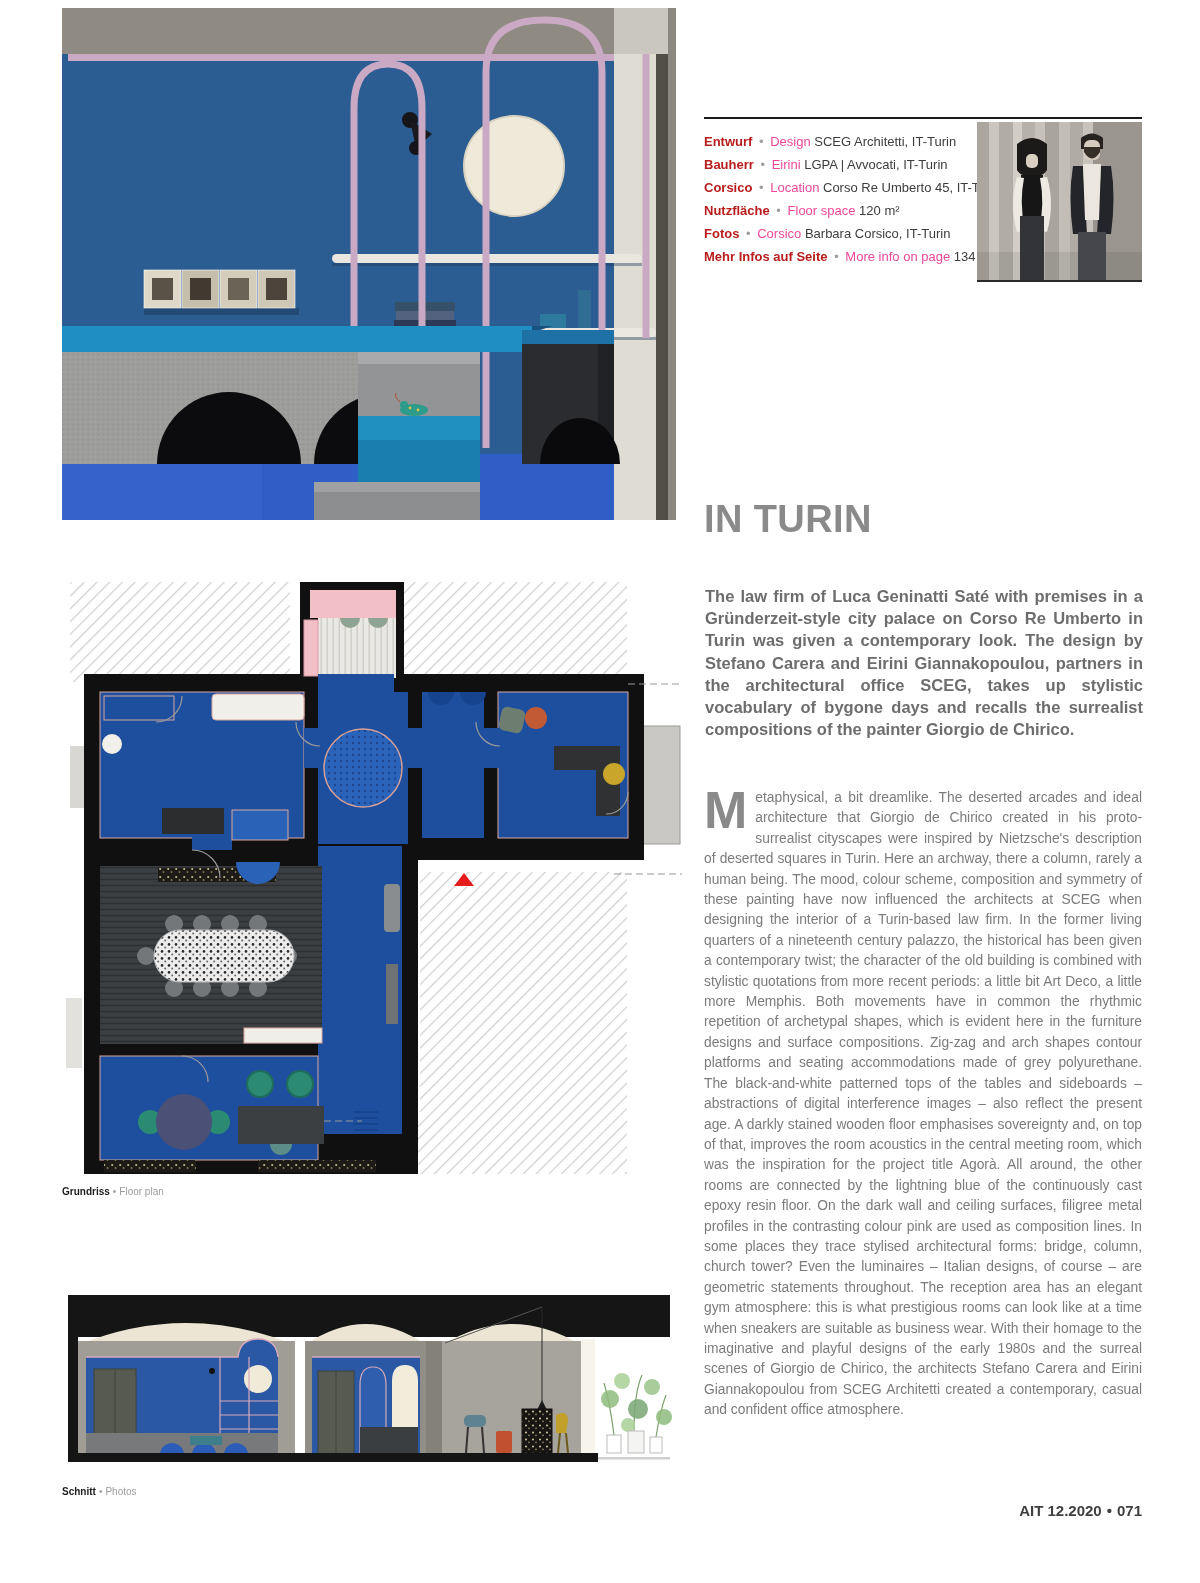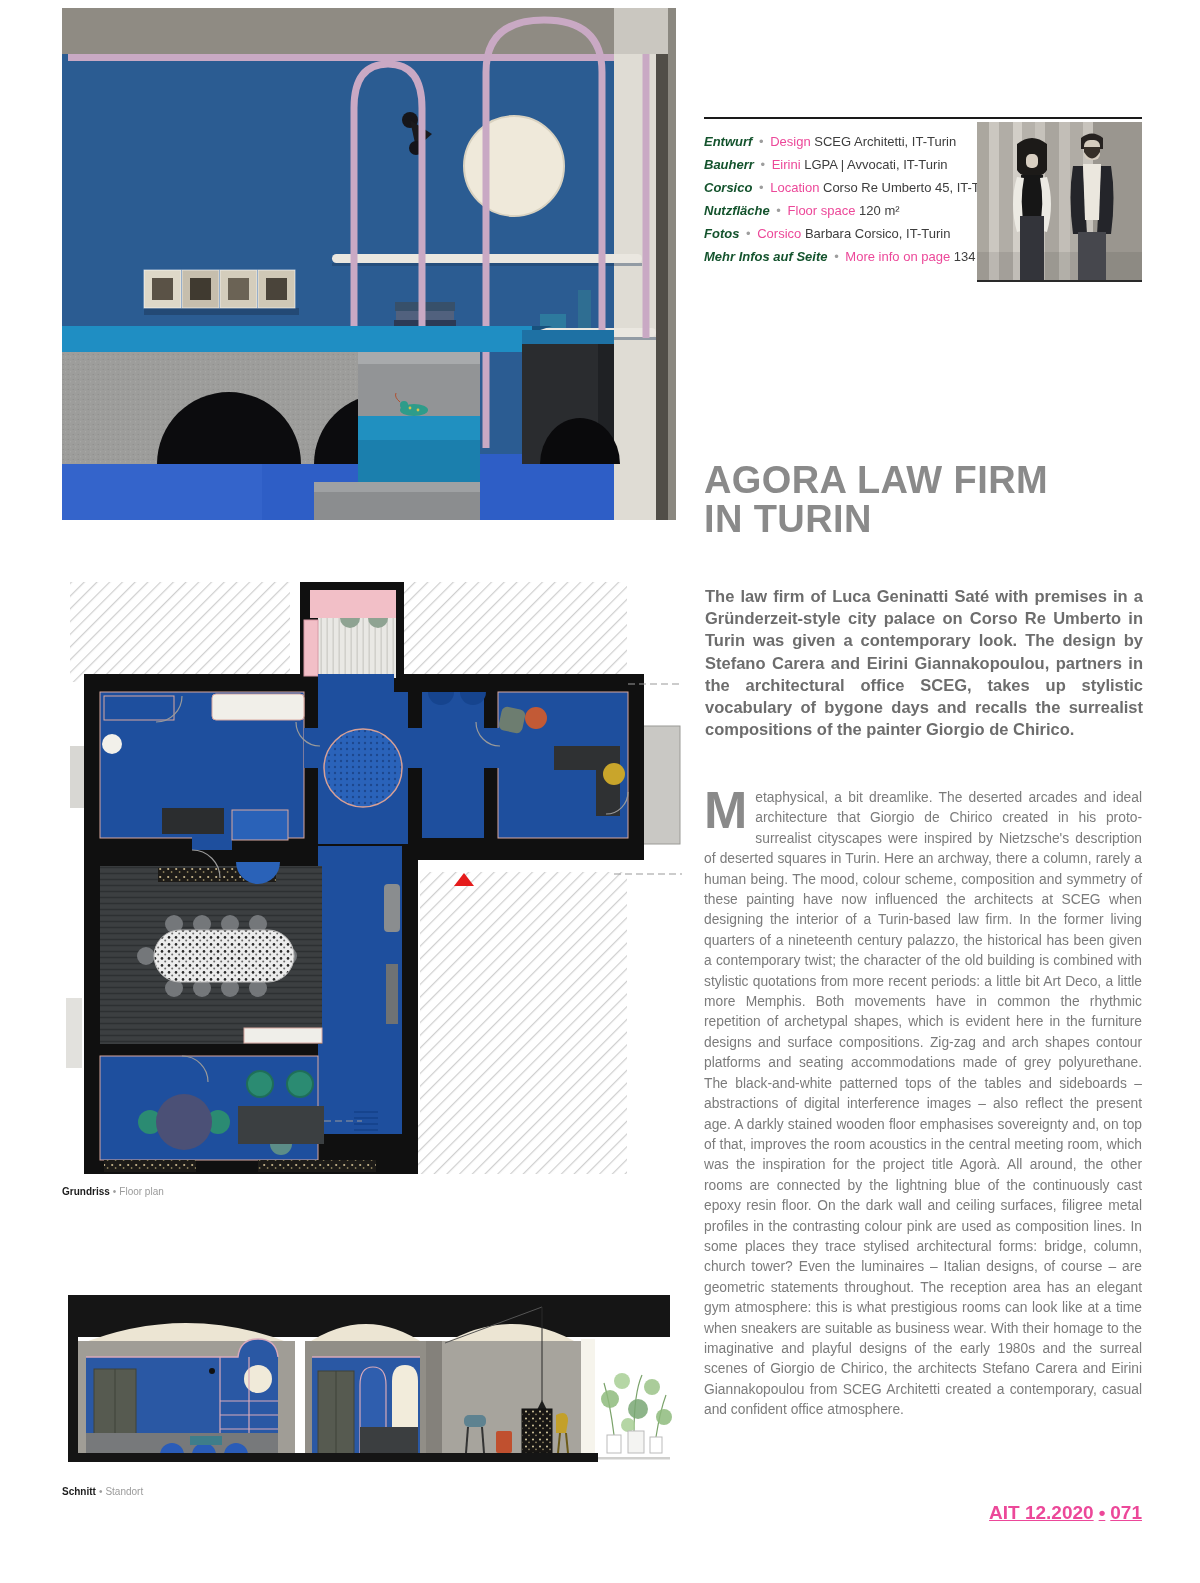--- a/index.html
+++ b/index.html
@@ -6,21 +6,21 @@
   .page{position:relative;width:1200px;height:1583px;background:#ffffff;overflow:hidden;
         font-family:"Liberation Sans",sans-serif;}
   .abs{position:absolute;}
   
   .hero{left:62px;top:8px;width:614px;height:512px;}
   
   .infoblock{left:704px;top:117px;width:438px;}
   .rule{width:438px;height:2px;background:#1a1a1a;}
   .inforows{margin-top:11px;width:268px;}
   .inforow{font-size:13px;line-height:23px;white-space:nowrap;color:#3d3d3d;}
-  .inforow .de{font-weight:bold;color:#14532d;font-style:italic;}
+  .inforow .de{font-weight:bold;color:#b91c1c;}
   .inforow .bullet{color:#9e9e9e;padding:0 3px;}
   .inforow .en{color:#ec4899;}
   .portrait{left:977px;top:122px;width:165px;height:158px;border-bottom:2px solid #2a2a2a;}
   
   .title{left:704px;top:436px;font-size:38px;font-weight:bold;color:#8a8a8a;
          line-height:39px;letter-spacing:0.4px;}
   
   .intro{left:704px;top:584px;width:438px;margin:1px;font-size:16.5px;font-weight:bold;
          color:#6d6d6d;line-height:22.2px;text-align:justify;}
   
@@ -30,21 +30,21 @@
            padding:3px 8px 0 0;}
   
   .plan{left:62px;top:578px;width:620px;height:600px;}
   .section{left:62px;top:1283px;width:620px;height:192px;}
   .caption{font-size:10px;color:#9b9b9b;}
   .caption .de{font-weight:bold;color:#1c1c1c;}
   .caption .bullet{color:#9e9e9e;padding:0 3px;}
   .caption-plan{left:62px;top:1186px;}
   .caption-section{left:62px;top:1486px;}
   
-  .footer{right:58px;top:1502px;font-size:19px;font-weight:bold;color:#ec4899;text-decoration:underline;}
+  .footer{right:58px;top:1502px;font-size:15px;font-weight:bold;color:#404040;}
   .footer .bullet{padding:0 5px;font-weight:bold;}
 </style>
 </head>
 <body>
 
 <div class="page">
 
   <svg class="abs hero" viewBox="0 0 614 512" preserveAspectRatio="none">
     <defs>
       <pattern id="grain" width="5" height="5" patternUnits="userSpaceOnUse">
@@ -184,21 +184,21 @@
       <path d="M96,44 Q91,74 96,112 L110,112 L106,44 Z" fill="#24252a"></path>
       <path d="M134,44 Q139,74 134,112 L120,112 L124,44 Z" fill="#24252a"></path>
       <polygon points="106,42 124,42 122,98 108,98" fill="#ebe7de"></polygon>
       <path d="M104,16 Q115,7 126,16 L126,27 H104 Z" fill="#262220"></path>
       <rect x="107" y="18" width="16" height="20" rx="6" fill="#d5ccbe"></rect>
       <path d="M107,30 Q115,43 123,30 L123,25 H107 Z" fill="#362f28"></path>
       <rect x="101" y="110" width="28" height="48" fill="#46474d"></rect>
     </g>
   </svg>
 
-  <h1 class="abs title"><span>AGORA LAW FIRM</span><br><span>IN TURIN</span></h1>
+  <h1 class="abs title"><br><span>IN TURIN</span></h1>
 
   <p class="abs intro">The law firm of Luca Geninatti Saté with premises in a Gründerzeit-style city palace on Corso Re Umberto in Turin was given a contemporary look. The design by Stefano Carera and Eirini Giannakopoulou, partners in the architectural office SCEG, takes up stylistic vocabulary of bygone days and recalls the surrealist compositions of the painter Giorgio de Chirico.</p>
 
   <div class="abs bodytext">
     <span class="dropcap">M</span><span>etaphysical, a bit dreamlike. The deserted arcades and ideal architecture that Giorgio de Chirico created in his proto-surrealist cityscapes were inspired by Nietzsche's description of deserted squares in Turin. Here an archway, there a column, rarely a human being. The mood, colour scheme, composition and symmetry of these painting have now influenced the architects at SCEG when designing the interior of a Turin-based law firm. In the former living quarters of a nineteenth century palazzo, the historical has been given a contemporary twist; the character of the old building is combined with stylistic quotations from more recent periods: a little bit Art Deco, a little more Memphis. Both movements have in common the rhythmic repetition of archetypal shapes, which is evident here in the furniture designs and surface compositions. Zig-zag and arch shapes contour platforms and seating accommodations made of grey polyurethane. The black-and-white patterned tops of the tables and sideboards – abstractions of digital interference images – also reflect the present age. A darkly stained wooden floor emphasises sovereignty and, on top of that, improves the room acoustics in the central meeting room, which was the inspiration for the project title Agorà. All around, the other rooms are connected by the lightning blue of the continuously cast epoxy resin floor. On the dark wall and ceiling surfaces, filigree metal profiles in the contrasting colour pink are used as composition lines. In some places they trace stylised architectural forms: bridge, column, church tower? Even the luminaires – Italian designs, of course – are geometric statements throughout. The reception area has an elegant gym atmosphere: this is what prestigious rooms can look like at a time when sneakers are suitable as business wear. With their homage to the imaginative and playful designs of the early 1980s and the surreal scenes of Giorgio de Chirico, the architects Stefano Carera and Eirini Giannakopoulou from SCEG Architetti created a contemporary, casual and confident office atmosphere.</span>
   </div>
 
   <svg class="abs plan" viewBox="0 0 620 600">
     <defs>
       <pattern id="hatch" width="9" height="9" patternUnits="userSpaceOnUse" patternTransform="rotate(45)">
@@ -439,17 +439,17 @@
       </g>
       <rect x="545" y="152" width="14" height="18" fill="#ffffff" stroke="#bbbbbb"></rect>
       <rect x="566" y="148" width="16" height="22" fill="#f4f4f2" stroke="#bbbbbb"></rect>
       <rect x="588" y="154" width="12" height="16" fill="#ffffff" stroke="#bbbbbb"></rect>
     </g>
 
     <rect x="6" y="170" width="530" height="9" fill="#151515"></rect>
     <rect x="536" y="174" width="72" height="2.5" fill="#cfcfcd"></rect>
   </svg>
 
-  <div class="abs caption caption-section"><span class="de">Schnitt</span><span class="bullet">•</span><span class="en">Standort</span></div>
+  <div class="abs caption caption-section"><span class="de">Schnitt</span><span class="bullet">•</span><span class="en">Photos</span></div>
 
   <div class="abs footer"><span>AIT 12.2020</span><span class="bullet">•</span><span>071</span></div>
 
 </div>
 
 </body></html>

